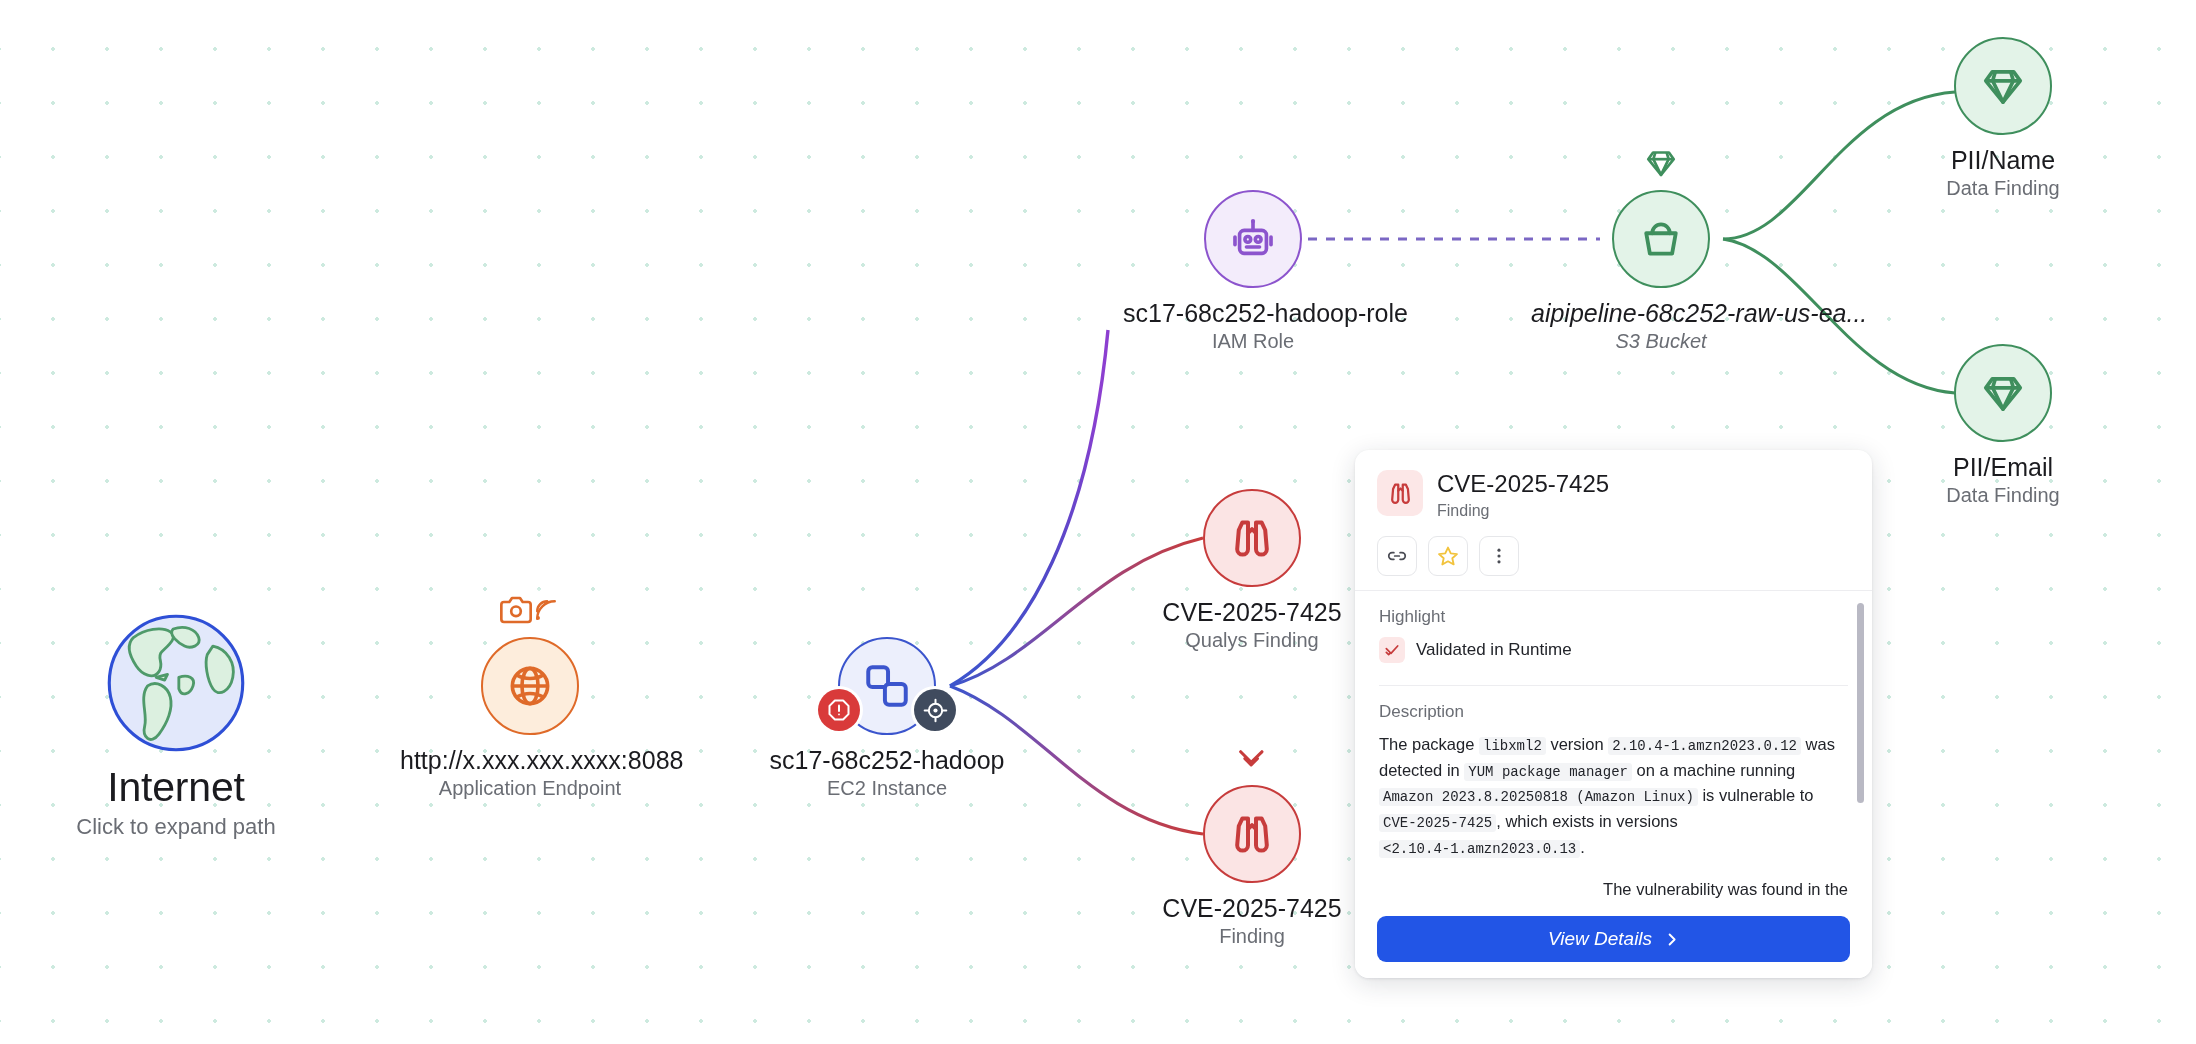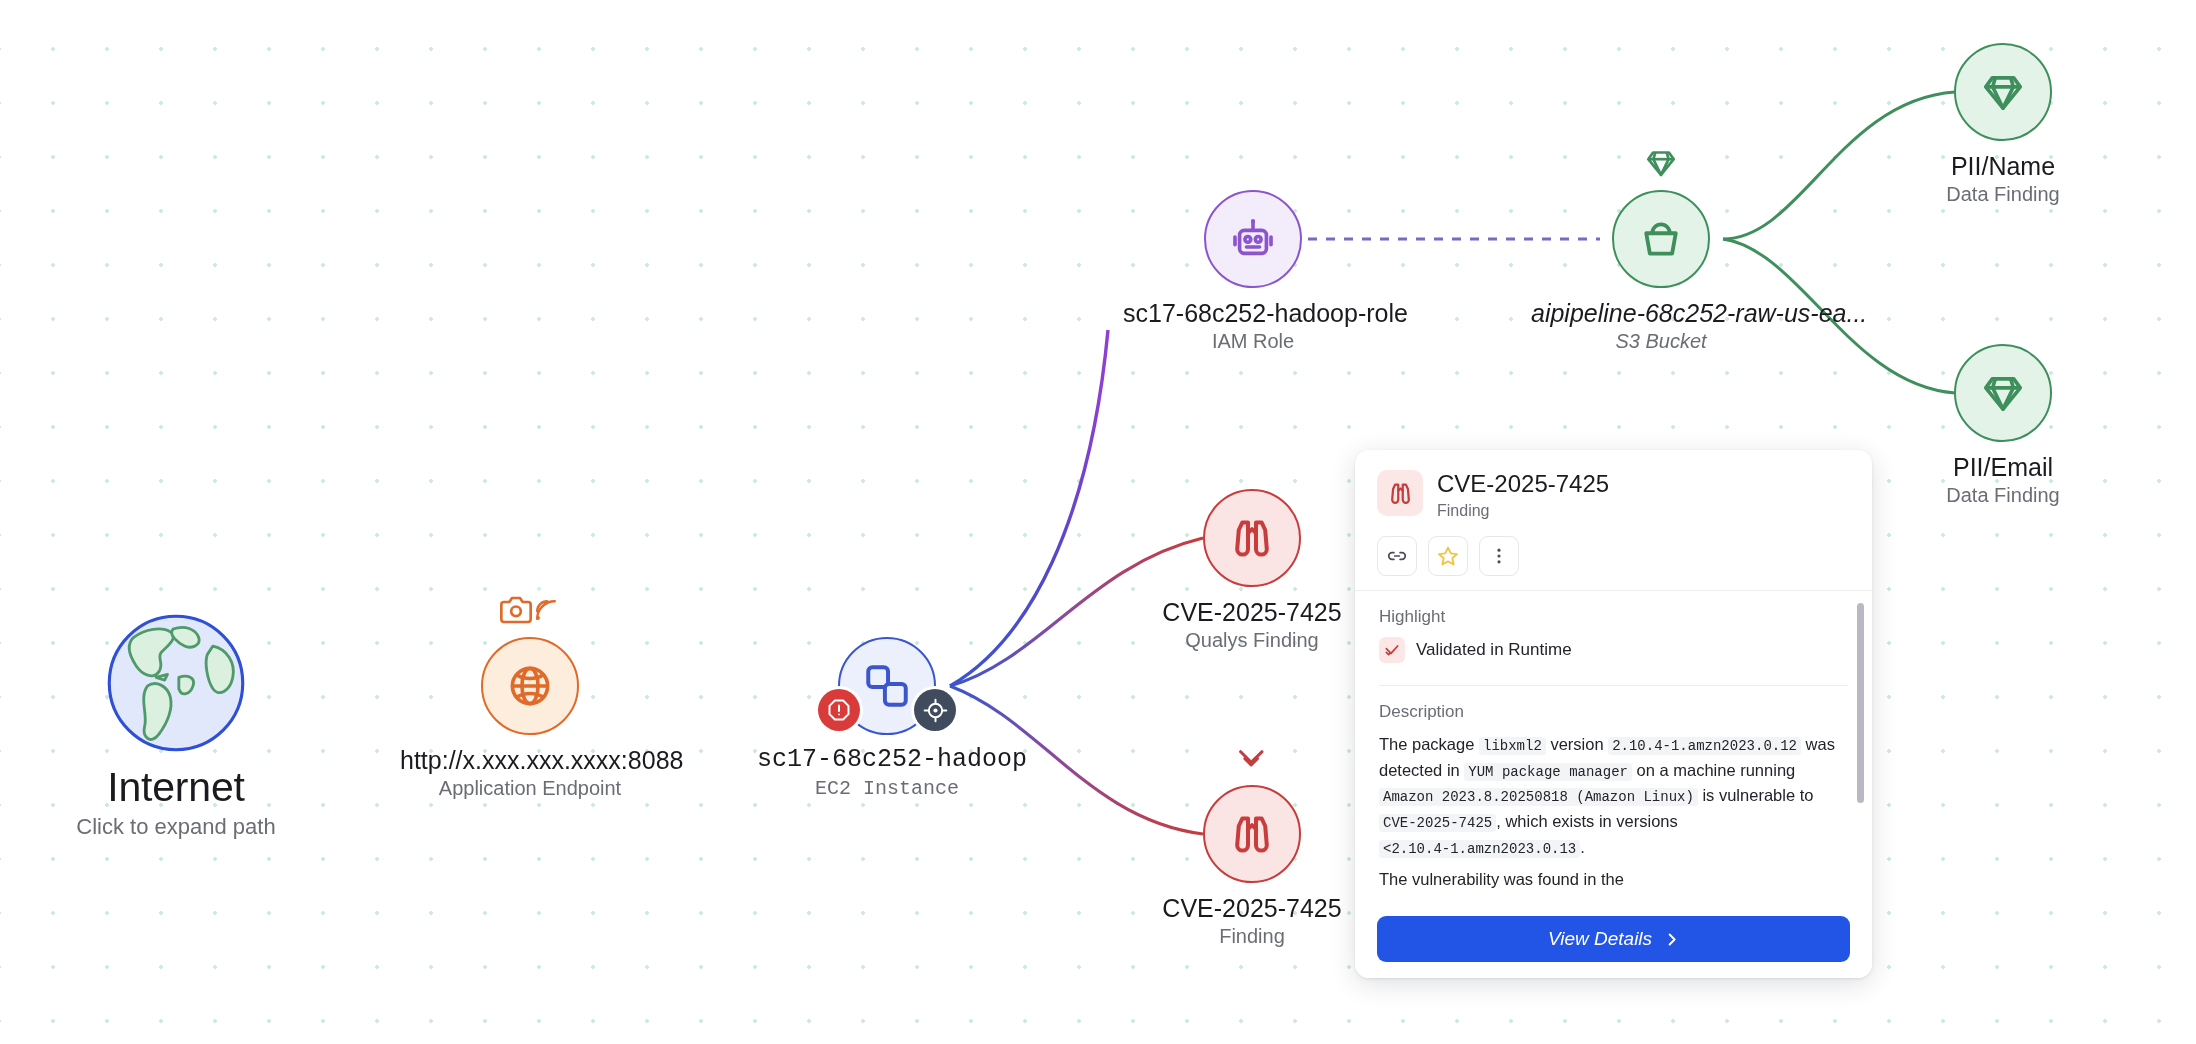--- a/index.html
+++ b/index.html
@@ -204,21 +204,21 @@
     color: #22242a;
   }
   .desc code {
     font-family: "Liberation Mono", "DejaVu Sans Mono", monospace;
     background: #f3f4f6;
     border-radius: 3px;
     padding: 1px 4px;
     font-size: 14px;
     white-space: nowrap;
   }
-  .desc-p2 { margin-top: 7px; }
+  .desc-p2 { margin-top: 17px; text-align: right; }
   .scrollbar {
     position: absolute;
     right: 8px;
     top: 12px;
     width: 7px;
     height: 200px;
     border-radius: 4px;
     background: #b9b9c4;
     cursor: pointer;
   }
@@ -331,21 +331,21 @@
         <line x1="2.8" y1="12" x2="21.2" y2="12"></line>
         <ellipse cx="12" cy="12" rx="4.2" ry="9.2"></ellipse>
         <path d="M5 6.2 A14 14 0 0 0 19 6.2"></path>
         <path d="M5 17.8 A14 14 0 0 1 19 17.8"></path>
       </svg>
     </div>
     <div class="title">http://x.xxx.xxx.xxxx:8088</div>
     <div class="subtitle">Application Endpoint</div>
   </div>
 
-  <div class="node" style="left:887px; top:637px;font-family:Liberation Mono, monospace;">
+  <div class="node" style="left:887px; top:637px;">
     <div class="bubble bub-blue">
       <div class="badge-side badge-alert">
         <svg width="24" height="24" viewBox="0 0 24 24" fill="none" stroke="#ffffff" stroke-width="2" stroke-linecap="round" stroke-linejoin="round">
           <polygon points="7.9 2.5 16.1 2.5 21.5 7.9 21.5 16.1 16.1 21.5 7.9 21.5 2.5 16.1 2.5 7.9"></polygon>
           <line x1="12" y1="7.6" x2="12" y2="13"></line>
           <circle cx="12" cy="16.4" r="0.9" fill="#ffffff" stroke="none"></circle>
         </svg>
       </div>
       <div class="badge-side badge-target">
         <svg width="25" height="25" viewBox="0 0 24 24" fill="none" stroke="#ffffff" stroke-width="1.9" stroke-linecap="round">
@@ -394,21 +394,21 @@
       </div>
       <svg width="46" height="46" viewBox="0 0 24 24" fill="none" stroke="#3f8f5d" stroke-width="2" stroke-linejoin="round" stroke-linecap="round">
         <path d="M4.3 9 L6.2 19.6 L17.8 19.6 L19.7 9 Z"></path>
         <path d="M7.4 9 A4.6 4.6 0 0 1 16.6 9"></path>
       </svg>
     </div>
     <div class="title">aipipeline-68c252-raw-us-ea...</div>
     <div class="subtitle">S3 Bucket</div>
   </div>
 
-  <div class="node" style="left:2003px; top:43px;">
+  <div class="node" style="left:2003px; top:37px;">
     <div class="bubble bub-green">
       <svg width="46" height="46" viewBox="0 0 24 24" fill="none" stroke="#3f8f5d" stroke-width="1.9" stroke-linejoin="round">
         <path d="M3 9.3 L6.4 4.6 L17.6 4.6 L21 9.3 L12 20.4 Z"></path>
         <path d="M3 9.3 L21 9.3"></path>
         <path d="M8 4.6 L6.6 9.3 L12 20.4 L17.4 9.3 L16 4.6"></path>
       </svg>
     </div>
     <div class="title">PII/Name</div>
     <div class="subtitle">Data Finding</div>
   </div>

